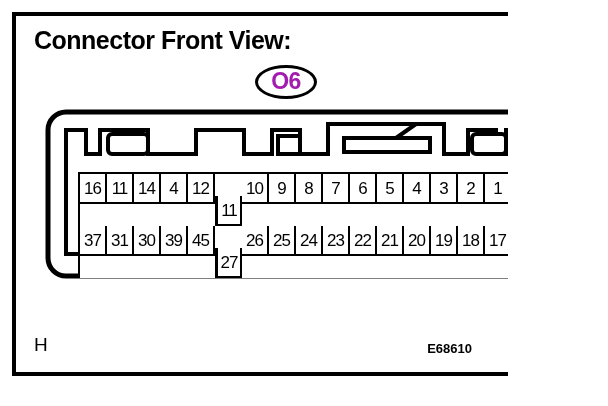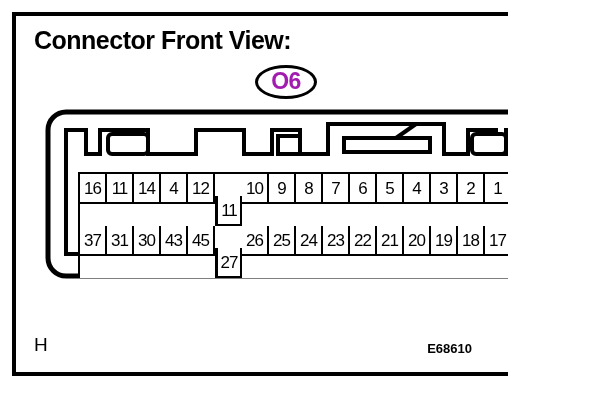--- a/index.html
+++ b/index.html
@@ -213,21 +213,21 @@
       <div class="pin-cell">5</div>
       <div class="pin-cell">4</div>
       <div class="pin-cell">3</div>
       <div class="pin-cell">2</div>
       <div class="pin-cell">1</div>
     </div>
     <div class="pin-row">
       <div class="pin-cell">37</div>
       <div class="pin-cell">31</div>
       <div class="pin-cell">30</div>
-      <div class="pin-cell">43</div>
+      <div class="pin-cell">39</div>
       <div class="pin-cell">45</div>
       <div class="pin-cell thick-left">27</div>
       <div class="pin-cell">26</div>
       <div class="pin-cell">25</div>
       <div class="pin-cell">24</div>
       <div class="pin-cell">23</div>
       <div class="pin-cell">22</div>
       <div class="pin-cell">21</div>
       <div class="pin-cell">20</div>
       <div class="pin-cell">19</div>

